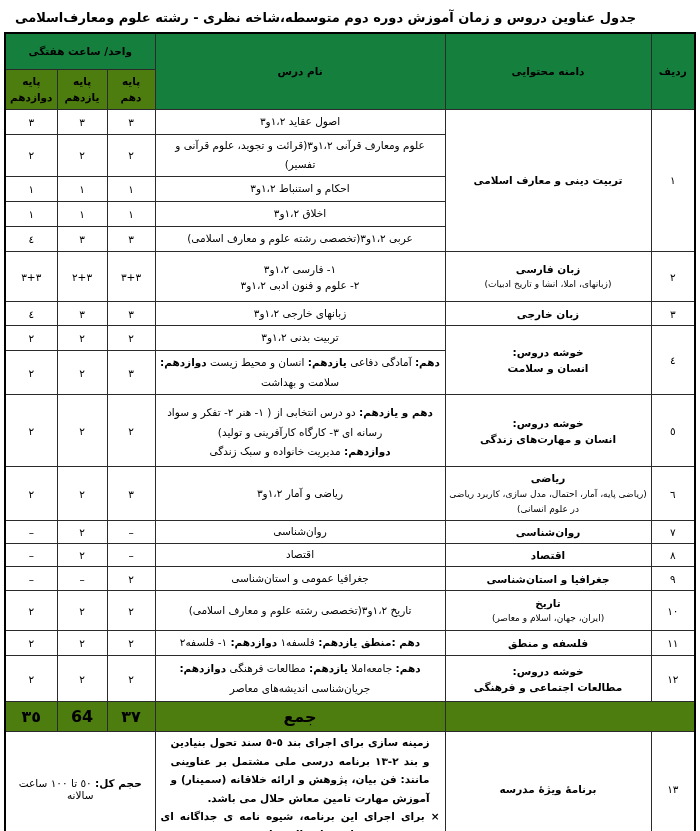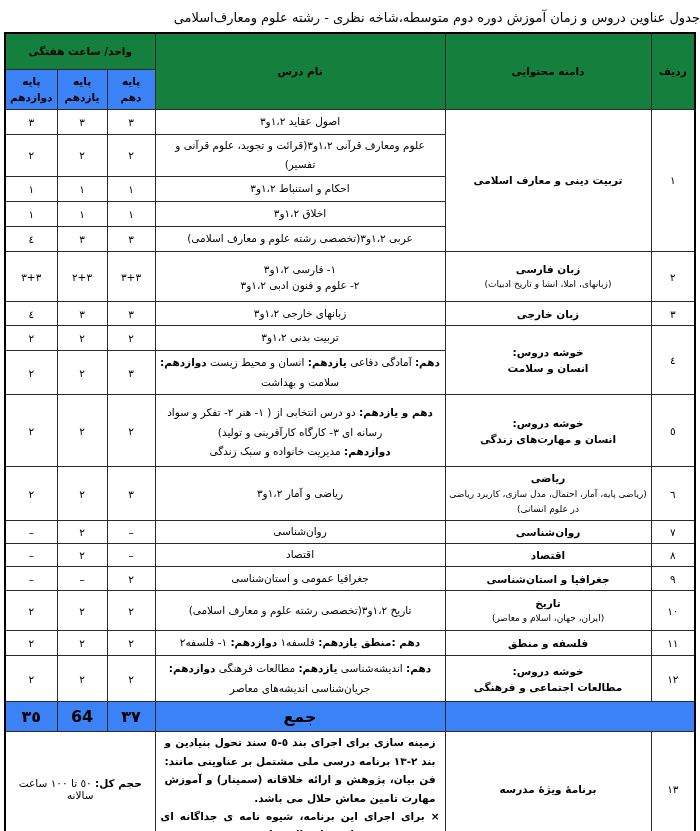--- a/index.html
+++ b/index.html
@@ -1,45 +1,45 @@
 <!DOCTYPE html>
 <html lang="fa" dir="rtl"><head>
 <meta charset="utf-8">
 <style>
   html,body{margin:0;padding:0;background:#ffffff;color:#000;}
   body{width:700px;font-family:"DejaVu Sans",sans-serif;}
   .page-title{
-    text-align:right;font-weight:normal;font-size:13px;
-    padding:10px 0 7px 0;letter-spacing:0;
+    text-align:left;font-weight:bold;font-size:13px;
+    padding:10px 0 7px 15px;letter-spacing:0;
   }
   table.sched{
     border-collapse:collapse;table-layout:fixed;
     width:690px;margin:0 auto;border:2px solid #000;
   }
   .sched td,.sched th{
     border:1px solid #2b2b2b;
     padding:1px 3px;
     font-size:10.5px;
     vertical-align:middle;
     text-align:center;
     overflow:hidden;
   }
   .green{background:#15803d;}
-  .peach{background:#3b82f6;}
+  .peach{background:#4d7c0f;}
   th{font-weight:bold;}
   .b{font-weight:bold;}
   .r{font-weight:normal;}
   .blk{display:block;line-height:1.55;}
   .sub{font-size:9px;font-weight:normal;display:block;line-height:1.7;}
   .domain-cell{font-weight:bold;}
   .course-cell{font-weight:normal;line-height:1.9;}
   .hour-cell{font-weight:normal;font-size:11px;}
   .total-row td{font-weight:bold;font-size:16px;}
   .special-text{font-weight:bold;line-height:1.75;font-size:10.5px;}
-  .special-text .p1{text-align:justify;margin:0 6px;}
+  .special-text .p1{text-align:justify;margin:0 12px;}
   .special-text .p2{text-align:justify;text-align-last:center;margin:0 2px;}
   .hdr1{height:36px;}
   .hdr2{height:40px;}
   .h25{height:25px;}
   .h23{height:23px;}
   .h24{height:24px;}
   .h30{height:30px;}
   .h40{height:40px;}
   .h44{height:44px;}
   .h46{height:46px;}
@@ -239,21 +239,21 @@
     <td class="hour-cell" dir="ltr">٢</td>
   </tr>
 
   <tr class="h46">
     <td>١٢</td>
     <td class="domain-cell">
       <span class="blk">خوشه دروس:</span>
       <span class="blk">مطالعات اجتماعی و فرهنگی</span>
     </td>
     <td class="course-cell">
-      <span class="b">دهم:</span><span class="r"> اندیشه‌شناسی </span><span class="b">یازدهم:</span><span class="r"> مطالعات فرهنگی </span><span class="b">دوازدهم:</span><span class="r"> جریان‌شناسی اندیشه‌های معاصر</span>
+      <span class="b">دهم:</span><span class="r"> جامعه‌املا </span><span class="b">یازدهم:</span><span class="r"> مطالعات فرهنگی </span><span class="b">دوازدهم:</span><span class="r"> جریان‌شناسی اندیشه‌های معاصر</span>
     </td>
     <td class="hour-cell" dir="ltr">٢</td>
     <td class="hour-cell" dir="ltr">٢</td>
     <td class="hour-cell" dir="ltr">٢</td>
   </tr>
 
   <tr class="h30 total-row">
     <td colspan="2" class="peach"></td>
     <td class="peach b">جمع</td>
     <td class="peach b" dir="ltr">٣٧</td>

